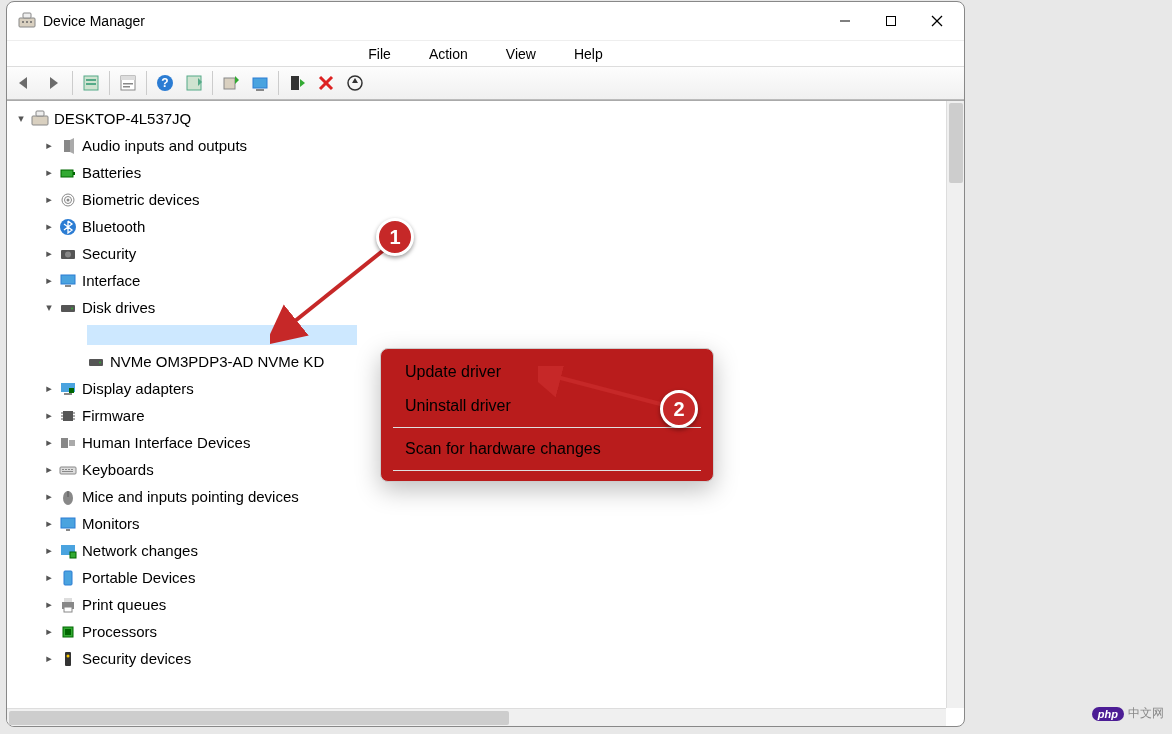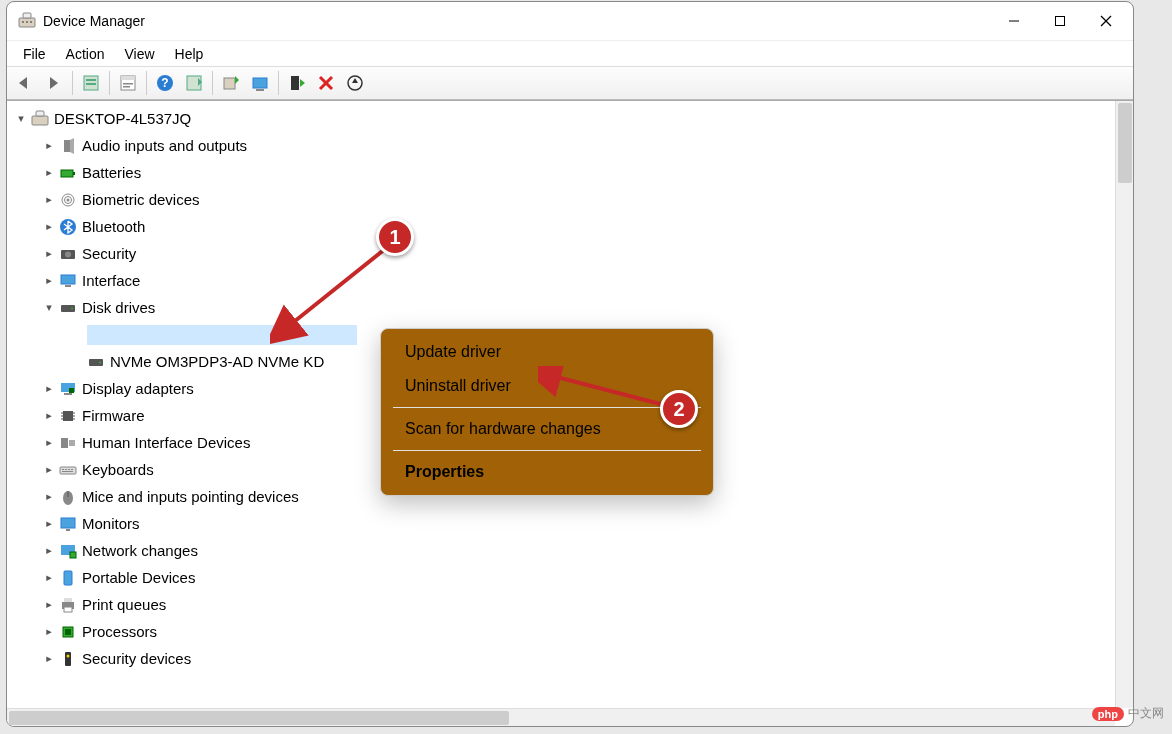--- a/index.html
+++ b/index.html
@@ -1,32 +1,32 @@
 <!DOCTYPE html>
 <html><head>
 <meta charset="utf-8">
 <style>
 * { box-sizing: border-box; margin: 0; padding: 0; font-family: "Segoe UI", Tahoma, sans-serif; }
 body { background: #e8e8e8; width: 1172px; height: 734px; overflow: hidden; position: relative; }
 
 .window {
-  position: absolute; left: 6px; top: 1px; width: 1128px; height: 726px;
+  position: absolute; left: 6px; top: 1px; width: 959px; height: 726px;
   background: #fff; border: 1px solid #888; border-radius: 8px; overflow: hidden;
   display: flex; flex-direction: column;
 }
 
 
 .titlebar { display: flex; align-items: center; height: 38px; padding: 0 4px; }
 .titlebar .app-icon { width: 20px; height: 20px; margin: 0 6px; display:flex; align-items:center; justify-content:center; }
 .titlebar .title { font-size: 14px; }
 .titlebar .spacer { flex: 1; }
 .winbtn { width: 46px; height: 38px; display:flex; align-items:center; justify-content:center; font-size:14px; color:#000; }
 
 
-.menubar { display:flex; align-items:center; height: 26px; padding: 0 6px; gap: 0; border-top:1px solid #eee; }
+.menubar { display:flex; align-items:center; height: 26px; padding: 0 6px; gap: 18px; border-top:1px solid #eee;justify-content:center; }
 .menubar .menu-item { padding: 2px 10px; font-size: 14px; }
 
 
 .toolbar { display:flex; align-items:center; height: 34px; padding: 2px 4px; gap:1px; border-top:1px solid #ddd; border-bottom:1px solid #bbb; background:linear-gradient(#fdfdfd,#f0f0f0); }
 .tbtn { width: 28px; height: 28px; display:flex; align-items:center; justify-content:center; border:1px solid transparent; }
 .tsep { width:1px; height:24px; background:#ccc; margin:0 3px; }
 
 
 .tree-container { flex:1; position:relative; border-top:1px solid #aaa; overflow:hidden; }
 .tree { position:absolute; inset:0 18px 18px 0; overflow:auto; padding:4px 0; font-size:15px; }
@@ -39,33 +39,33 @@
 .chev { width:16px; display:inline-flex; justify-content:center; color:#555; font-size:11px; user-select:none; }
 .node .icon { width:22px; display:inline-flex; justify-content:center; align-items:center; }
 .node .label { padding:1px 3px; }
 .selected-blank { display:inline-block; background:#cde8ff; height:20px; width:270px; margin-left:2px; }
 .indent-0 { padding-left: 6px; }
 .indent-1 { padding-left: 34px; }
 .indent-2 { padding-left: 62px; }
 
 
 .context-menu {
-  position:absolute; left:380px; top:328px; width:334px;
-  background:#a16207; border:1px solid #ccc; border-radius:8px;
+  position:absolute; left:380px; top:348px; width:334px;
+  background:#b91c1c; border:1px solid #ccc; border-radius:8px;
   box-shadow:0 8px 24px rgba(0,0,0,.25); padding:6px 0; z-index:50;
 }
 .cm-item { padding:8px 24px; font-size:16px; }
 .cm-sep { height:1px; background:#e0e0e0; margin:4px 12px; }
 .cm-item.bold { font-weight:700; }
 
 
 .anno { position:absolute; z-index:100; pointer-events:none; }
 .badge { width:38px; height:38px; border-radius:50%; background:#c62828; border:3px solid #fff; box-shadow:0 2px 4px rgba(0,0,0,.4); color:#fff; font-weight:700; font-size:20px; display:flex; align-items:center; justify-content:center; }
 .watermark { position:absolute; right:8px; bottom:12px; display:flex; align-items:center; gap:4px; font-size:12px; color:#888; z-index:200; }
-.watermark .php { background:#ef4444; color:#fff; font-weight:700; padding:1px 6px; border-radius:10px; font-size:11px; }
+.watermark .php { background:#4c1d95; color:#fff; font-weight:700; font-style:italic; padding:1px 6px; border-radius:10px; font-size:11px; }
 </style>
 </head>
 <body>
 
 <div class="window">
 
   <div class="titlebar">
     <span class="app-icon">
       <svg width="18" height="18" viewBox="0 0 18 18">
           <rect x="1" y="6" width="16" height="9" rx="1" fill="#d9d0c0" stroke="#888"></rect>
@@ -408,21 +408,20 @@
       </div>
   </div>
 </div>
 
 <div class="context-menu">
   <div class="cm-item">Update driver</div>
   <div class="cm-item">Uninstall driver</div>
   <div class="cm-sep"></div>
   <div class="cm-item">Scan for hardware changes</div>
   <div class="cm-sep"></div>
-  <div class="cm-item bold">Properties</div>
 </div>
 
 <svg class="anno" style="left:270px; top:225px;" width="150" height="120">
   <defs>
       <marker id="ah1" markerWidth="12" markerHeight="12" refX="2" refY="5" orient="auto">
         <polygon points="0,0 10,5 0,10" fill="#c62828"></polygon>
       </marker>
     </defs>
   <line x1="120" y1="20" x2="20" y2="100" stroke="#c62828" stroke-width="4" marker-end="url(#ah1)"></line>
 </svg>

